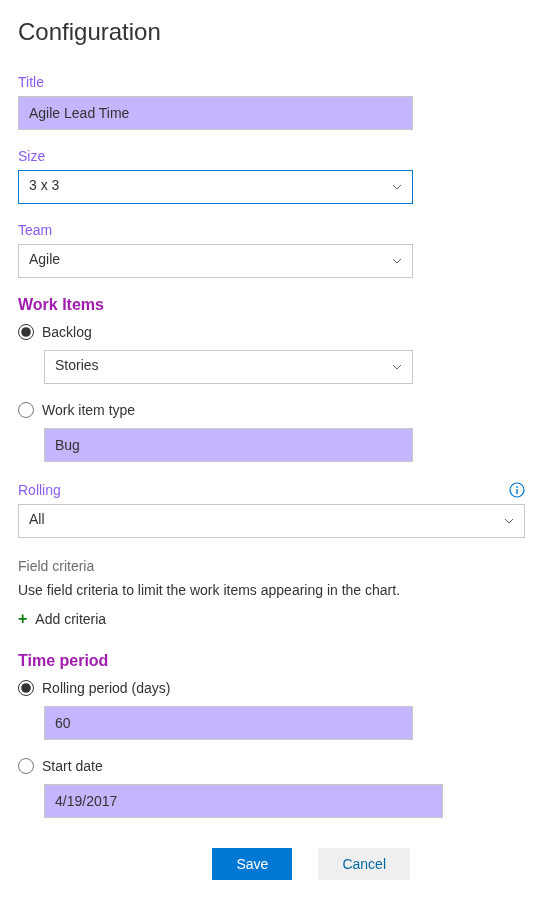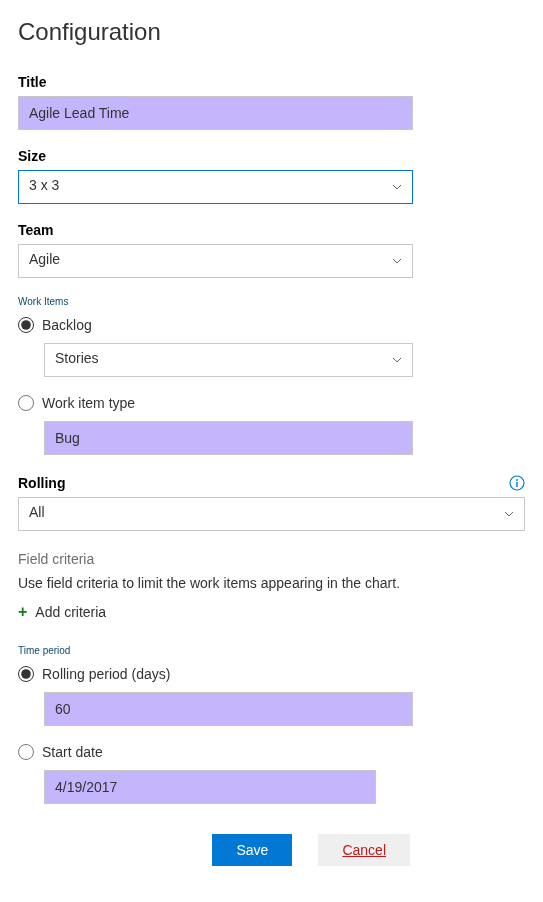--- a/index.html
+++ b/index.html
@@ -19,29 +19,29 @@
       font-size: 24px;
       font-weight: 300;
       color: #333;
       margin-bottom: 28px;
     }
     .field-group {
       margin-bottom: 18px;
     }
     .field-label {
       display: block;
-      color: #000000;
+      color: #8b5cf6;
       font-size: 14px;
       margin-bottom: 6px;
+    }
+    .section-label {
+      color: #a21caf;
+      font-size: 16px;
+      margin-bottom: 10px;
       font-weight: bold;
-    }
-    .section-label {
-      color: #0c4a6e;
-      font-size: 10px;
-      margin-bottom: 10px;
     }
     .text-input {
       width: 100%;
       height: 34px;
       border: 1px solid #c8c8c8;
       padding: 0 10px;
       font-family: inherit;
       font-size: 14px;
       color: #333;
       background: #c4b5fd;
@@ -153,22 +153,21 @@
       font-family: inherit;
       font-size: 14px;
       cursor: pointer;
     }
     .btn-primary {
       background: #0078d4;
       color: #fff;
     }
     .btn-secondary {
       background: #efefef;
-      color: #b91c1c;
-      text-decoration: underline;
+      color: #0369a1;
     }
     .title-input-wrap {
       width: 395px;
     }
     .size-select-wrap {
       width: 395px;
     }
     .team-select-wrap {
       width: 395px;
     }
@@ -176,21 +175,21 @@
       width: 369px;
     }
     .wit-input-wrap {
       width: 369px;
     }
     .rolling-input-wrap {
       width: 369px;
       border-radius: 10px;
     }
     .start-input-wrap {
-      width: 332px;
+      width: 399px;
     }
   </style>
 </head>
 <body>
 
 <h1 class="page-title">Configuration</h1>
 
 <div class="field-group title-input-wrap">
   <label class="field-label">Title</label>
   <input type="text" class="text-input" value="Agile Lead Time" style="">

